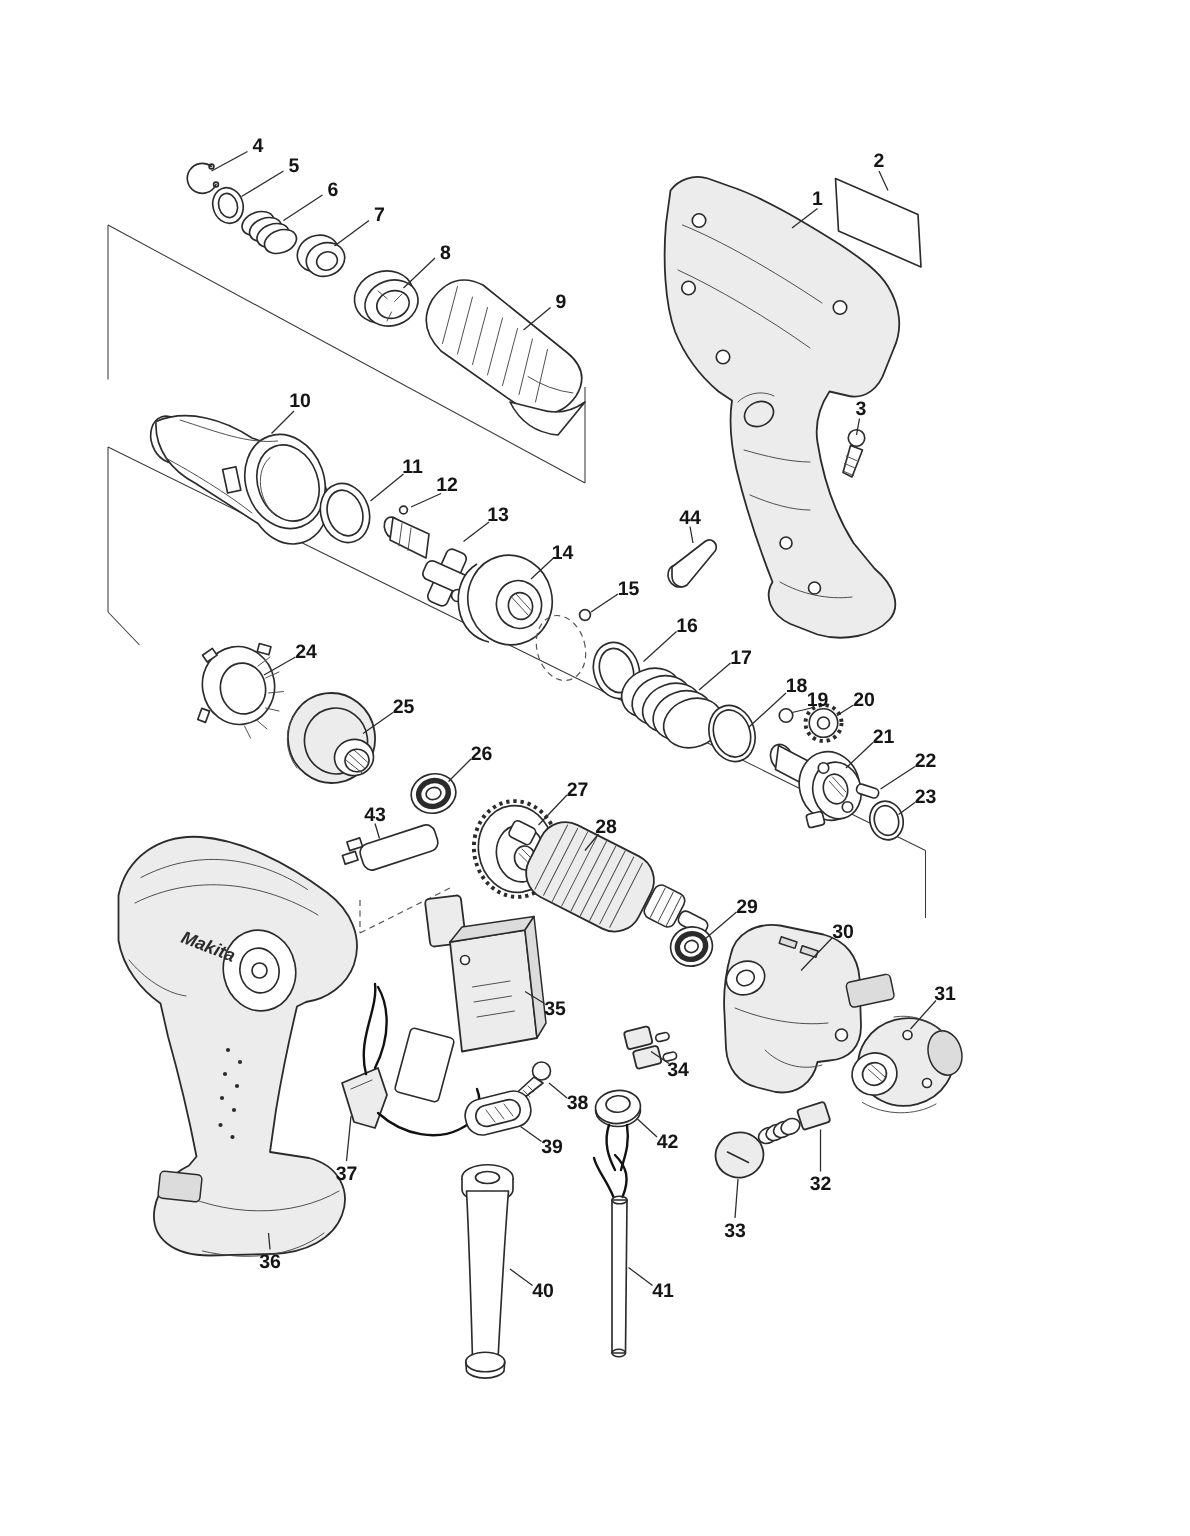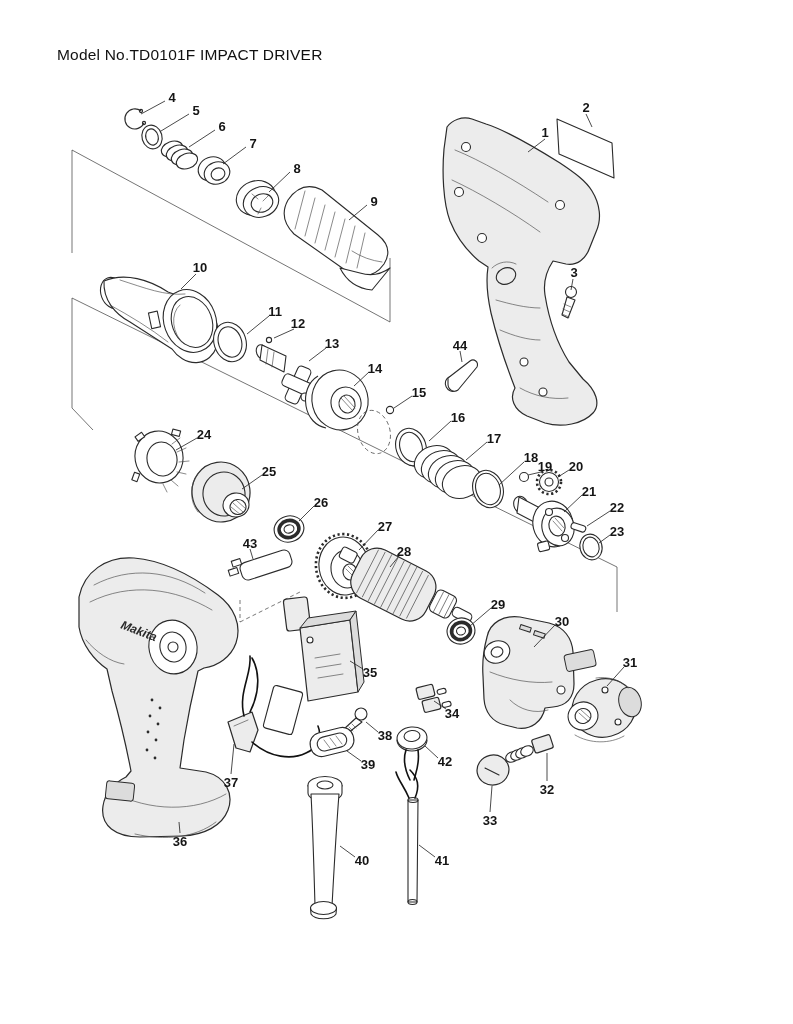--- a/index.html
+++ b/index.html
@@ -19,21 +19,20 @@
   .band{stroke:#2b2b2b;stroke-width:3.6;fill:none;}
   .wire{stroke:#111;stroke-width:1.6;fill:none;stroke-linecap:round;}
   text.pn{font:600 13px "Liberation Sans",sans-serif;fill:#151515;text-anchor:middle;}
   text.logo{font:italic 700 12px "Liberation Sans",sans-serif;fill:#2b2b2b;}
   .leader{stroke:#2b2b2b;stroke-width:.85;}
 </style>
 </head>
 <body>
 
 <div id="page">
-  <div id="title">Model No.TD0101F IMPACT DRIVER</div>
 
   <svg width="793" height="1024" viewBox="0 0 793 1024">
 
     <g>
       <path class="cons" d="M72,150 L72,253 M72,150 L390,322 M390,258 L390,322"></path>
       <path class="cons" d="M72,298 L72,408 M72,408 L93,430 M72,298 L617,567 M617,567 L617,612"></path>
       <path class="dash" d="M240,600 L240,622 M240,622 L300,592"></path>
     </g>
 
     <g>

